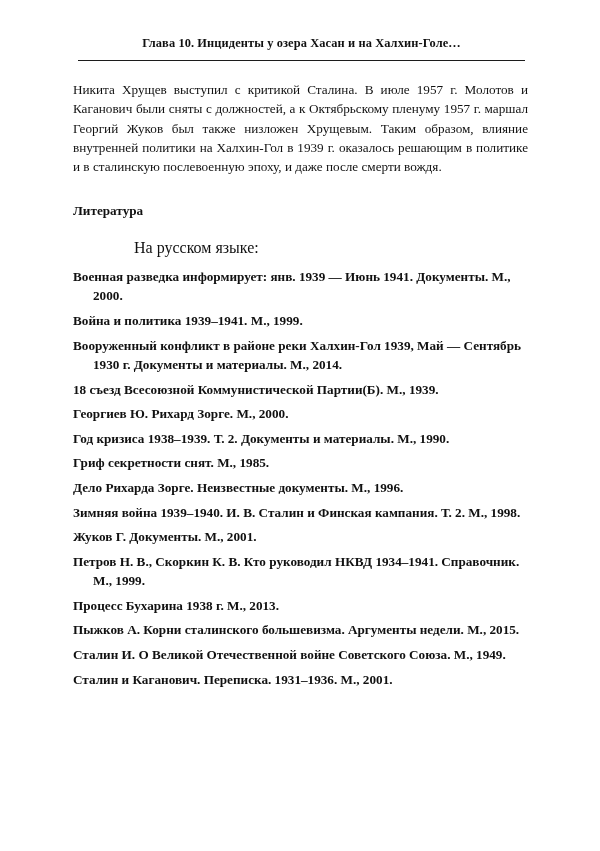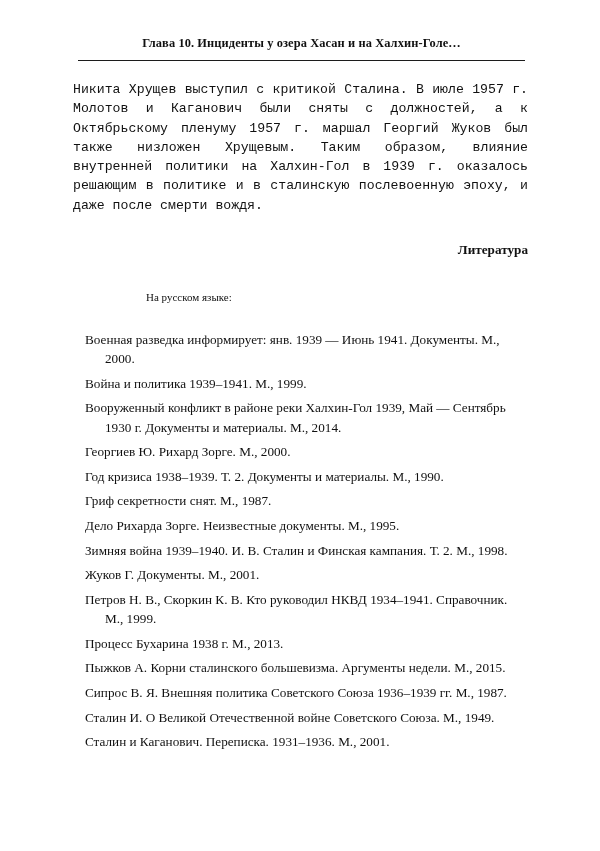--- a/index.html
+++ b/index.html
@@ -55,44 +55,44 @@
   }
 
   .body-para {
     margin: 0;
     font-size: 13.2px;
     line-height: 19.3px;
     text-align: justify;
     text-justify: inter-word;
     hyphens: manual;
     text-indent: 0;
-    font-family: Liberation Mono, monospace;
   }
 
   .lit-heading {
     margin: 0;
     padding-top: 25px;
-    text-align: right;
+    text-align: left;
     font-size: 13.2px;
     font-weight: bold;
     line-height: 19.3px;
   }
 
   .sublabel {
-    margin: 16px;
+    margin: 4px;
     padding-top: 13px;
     padding-left: 57px;
-    font-size: 11px;
+    font-size: 16px;
     line-height: 19.3px;
   }
 
   .biblio {
-    margin: 12px;
+    margin: 0;
     padding: 6px 0 0 0;
     list-style: none;
+    font-weight: bold;
   }
   .biblio li {
     font-size: 13.2px;
     line-height: 19.4px;
     padding-left: 20px;
     text-indent: -20px;
     margin-bottom: 5.2px;
     text-align: left;
   }
 </style>
@@ -110,28 +110,28 @@
     <p class="body-para">Никита Хрущев выступил с критикой Сталина. В июле 1957 г. Молотов и Каганович были сняты с должностей, а к Октябрьскому пленуму 1957 г. маршал Георгий Жуков был также низложен Хрущевым. Таким образом, влияние внутренней политики на Халхин-Гол в 1939 г. оказалось решающим в политике и в сталинскую послевоенную эпоху, и даже после смерти вождя.</p>
 
     <h2 class="lit-heading">Литература</h2>
 
     <p class="sublabel">На русском языке:</p>
 
     <ul class="biblio">
         <li>Военная разведка информирует: янв. 1939 — Июнь 1941. Документы. М., 2000.</li>
         <li>Война и политика 1939–1941. М., 1999.</li>
         <li>Вооруженный конфликт в районе реки Халхин-Гол 1939, Май — Сентябрь 1930 г. Документы и материалы. М., 2014.</li>
+        <li>18 съезд Всесоюзной Коммунистической Партии(Б). М., 1939.</li>
         <li>Георгиев Ю. Рихард Зорге. М., 2000.</li>
         <li>Год кризиса 1938–1939. Т. 2. Документы и материалы. М., 1990.</li>
-        <li>Гриф секретности снят. М., 1987.</li>
-        <li>Дело Рихарда Зорге. Неизвестные документы. М., 1995.</li>
+        <li>Гриф секретности снят. М., 1985.</li>
+        <li>Дело Рихарда Зорге. Неизвестные документы. М., 1996.</li>
         <li>Зимняя война 1939–1940. И. В. Сталин и Финская кампания. Т. 2. М., 1998.</li>
         <li>Жуков Г. Документы. М., 2001.</li>
         <li>Петров Н. В., Скоркин К. В. Кто руководил НКВД 1934–1941. Справочник. М., 1999.</li>
         <li>Процесс Бухарина 1938 г. М., 2013.</li>
         <li>Пыжков А. Корни сталинского большевизма. Аргументы недели. М., 2015.</li>
-        <li>Сипрос В. Я. Внешняя политика Советского Союза 1936–1939 гг. М., 1987.</li>
         <li>Сталин И. О Великой Отечественной войне Советского Союза. М., 1949.</li>
         <li>Сталин и Каганович. Переписка. 1931–1936. М., 2001.</li>
       </ul>
 
   </div>
 </div>
 
 </body></html>

